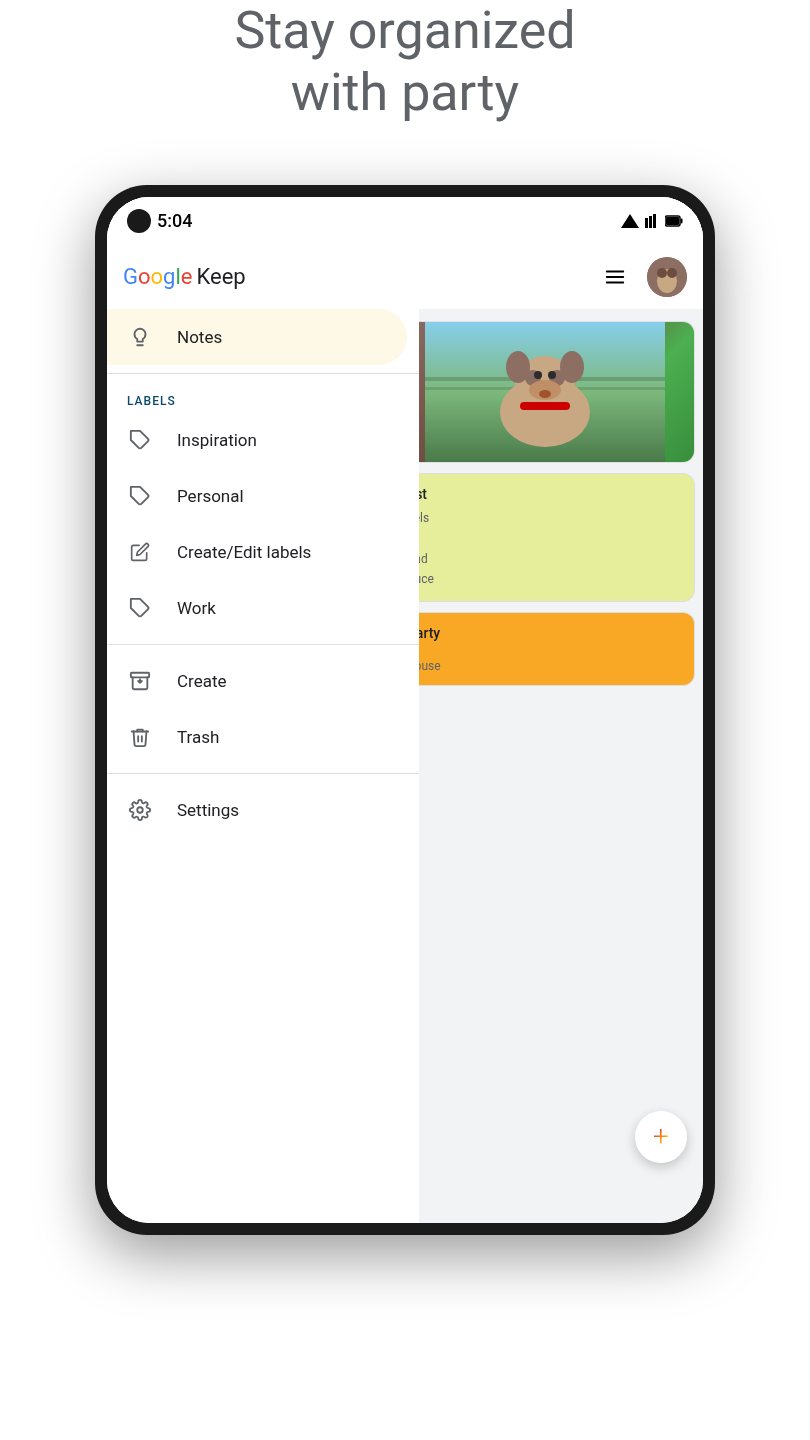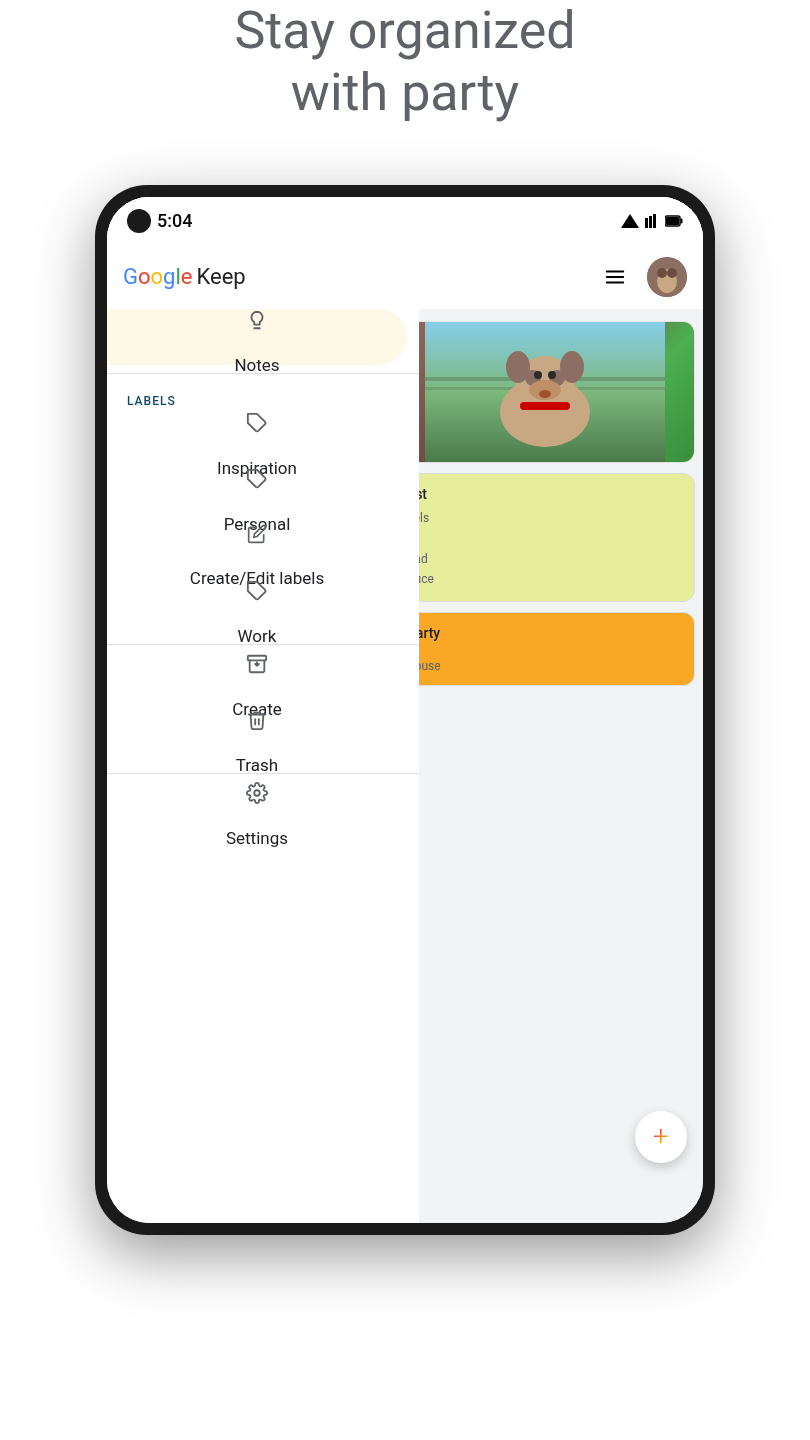--- a/index.html
+++ b/index.html
@@ -134,21 +134,20 @@
     
     .nav-item {
       display: flex;
       align-items: center;
       height: 56px;
       padding: 0 20px;
       gap: 24px;
       cursor: pointer;
       border-radius: 0 28px 28px 0;
       margin-right: 12px;
-      flex-direction: column;
     }
 
     .nav-item.active {
       background: #fef8e7;
     }
 
     .nav-icon {
       width: 26px;
       height: 26px;
       display: flex;

